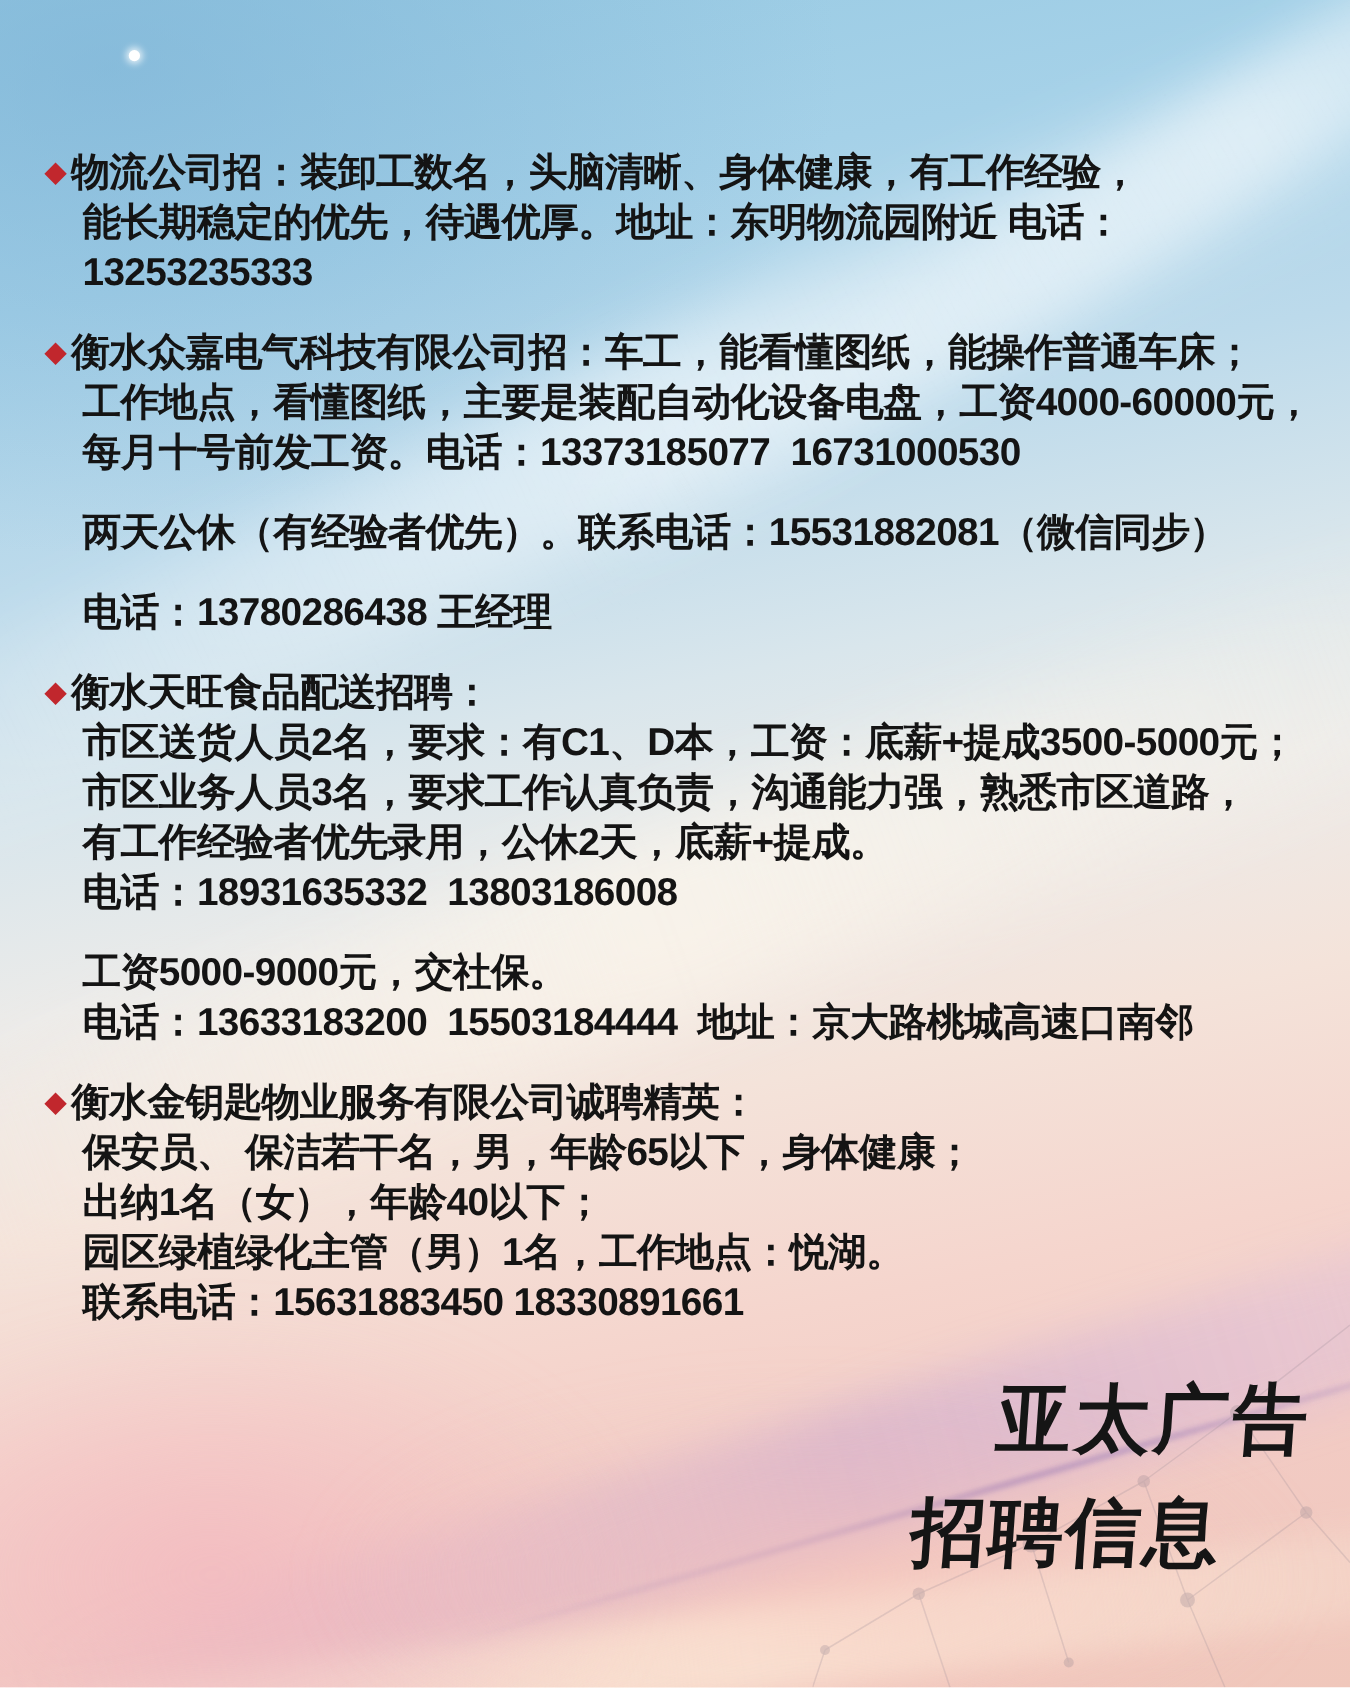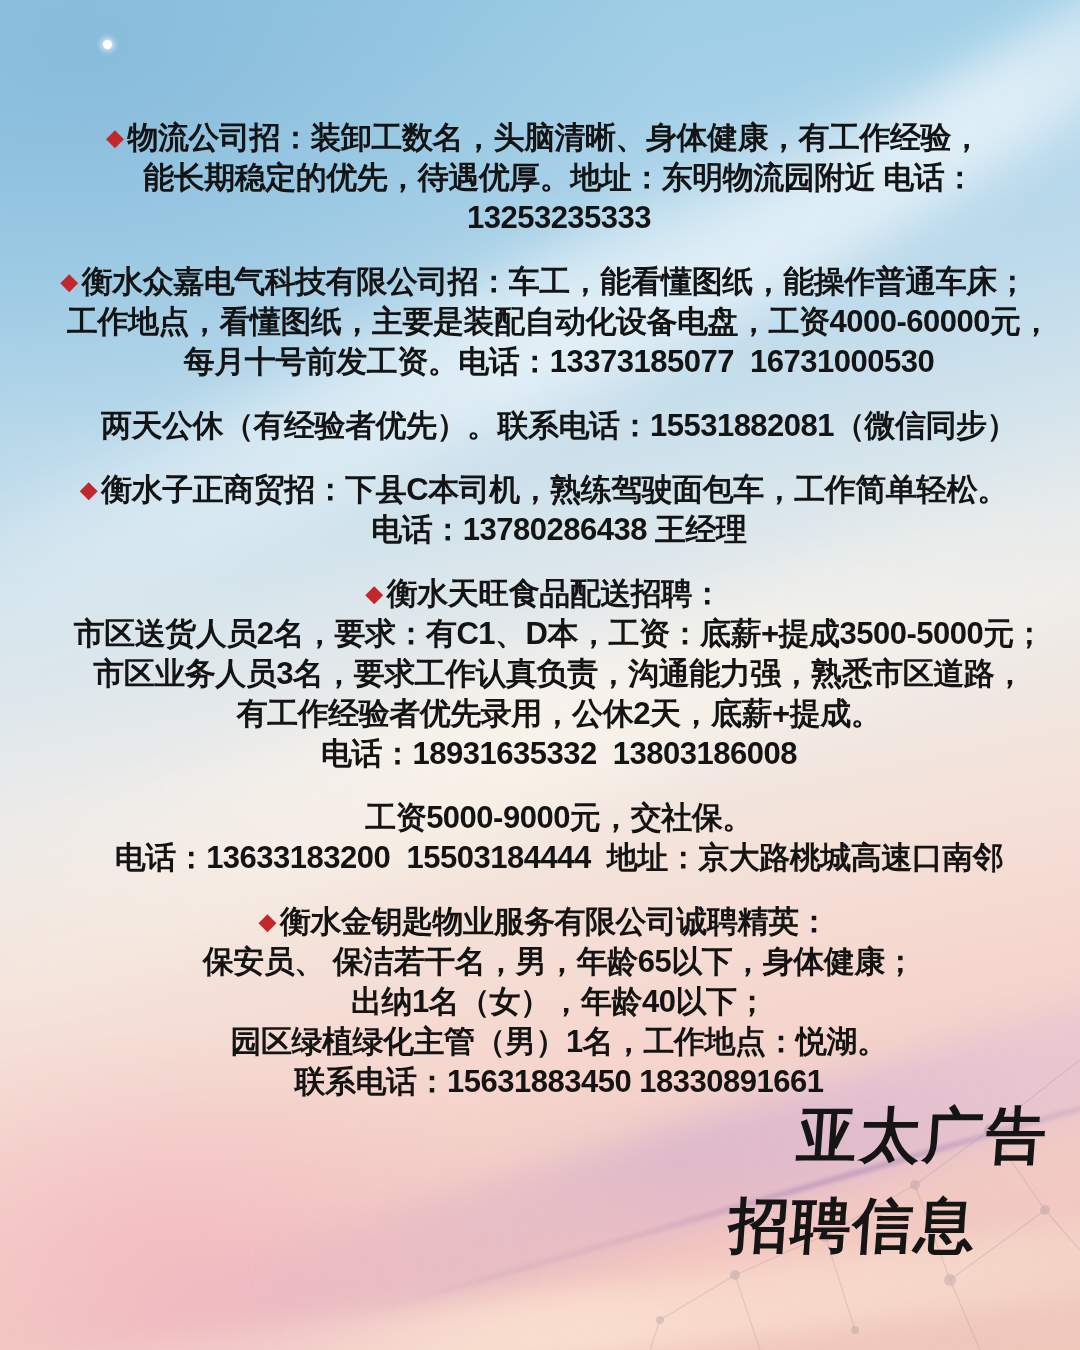--- a/index.html
+++ b/index.html
@@ -78,21 +78,21 @@
   .network-svg { position: absolute; right: 0; bottom: 0; opacity: 0.45; }
 
   
   .content {
     position: absolute; left: 36px; top: 118px; width: 1016px;
     color: #141414; z-index: 2;
     font-weight: 700;
     font-size: 31px; line-height: 40px; letter-spacing: -0.5px;
   }
   .ad { margin-bottom: 24px; padding-left: 30px; }
-  .line { white-space: pre-wrap; text-align: center; }
+  .line { white-space: pre-wrap; }
   .line-first { margin-left: -30px; }
   .bullet {
     color: #c1272d; font-size: 22px; margin-right: 4px;
     vertical-align: 3px; letter-spacing: 0;
   }
 
   
   .brand {
     position: absolute; left: 732px; top: 1106px; z-index: 2;
     color: #151515; font-family: "Liberation Serif", serif;
@@ -159,21 +159,20 @@
       <div class="line">工作地点，看懂图纸，主要是装配自动化设备电盘，工资4000-60000元，</div>
       <div class="line">每月十号前发工资。电话：13373185077  16731000530</div>
     </div>
 
 
     <div class="ad">
       <div class="line">两天公休（有经验者优先）。联系电话：15531882081（微信同步）</div>
     </div>
 
     <div class="ad">
-      <div class="line line-first"><span class="bullet">◆</span><span>衡水子正商贸招：下县C本司机，熟练驾驶面包车，工作简单轻松。</span></div>
       <div class="line">电话：13780286438 王经理</div>
     </div>
 
     <div class="ad">
       <div class="line line-first"><span class="bullet">◆</span><span>衡水天旺食品配送招聘：</span></div>
       <div class="line">市区送货人员2名，要求：有C1、D本，工资：底薪+提成3500-5000元；</div>
       <div class="line">市区业务人员3名，要求工作认真负责，沟通能力强，熟悉市区道路，</div>
       <div class="line">有工作经验者优先录用，公休2天，底薪+提成。</div>
       <div class="line">电话：18931635332  13803186008</div>
     </div>

